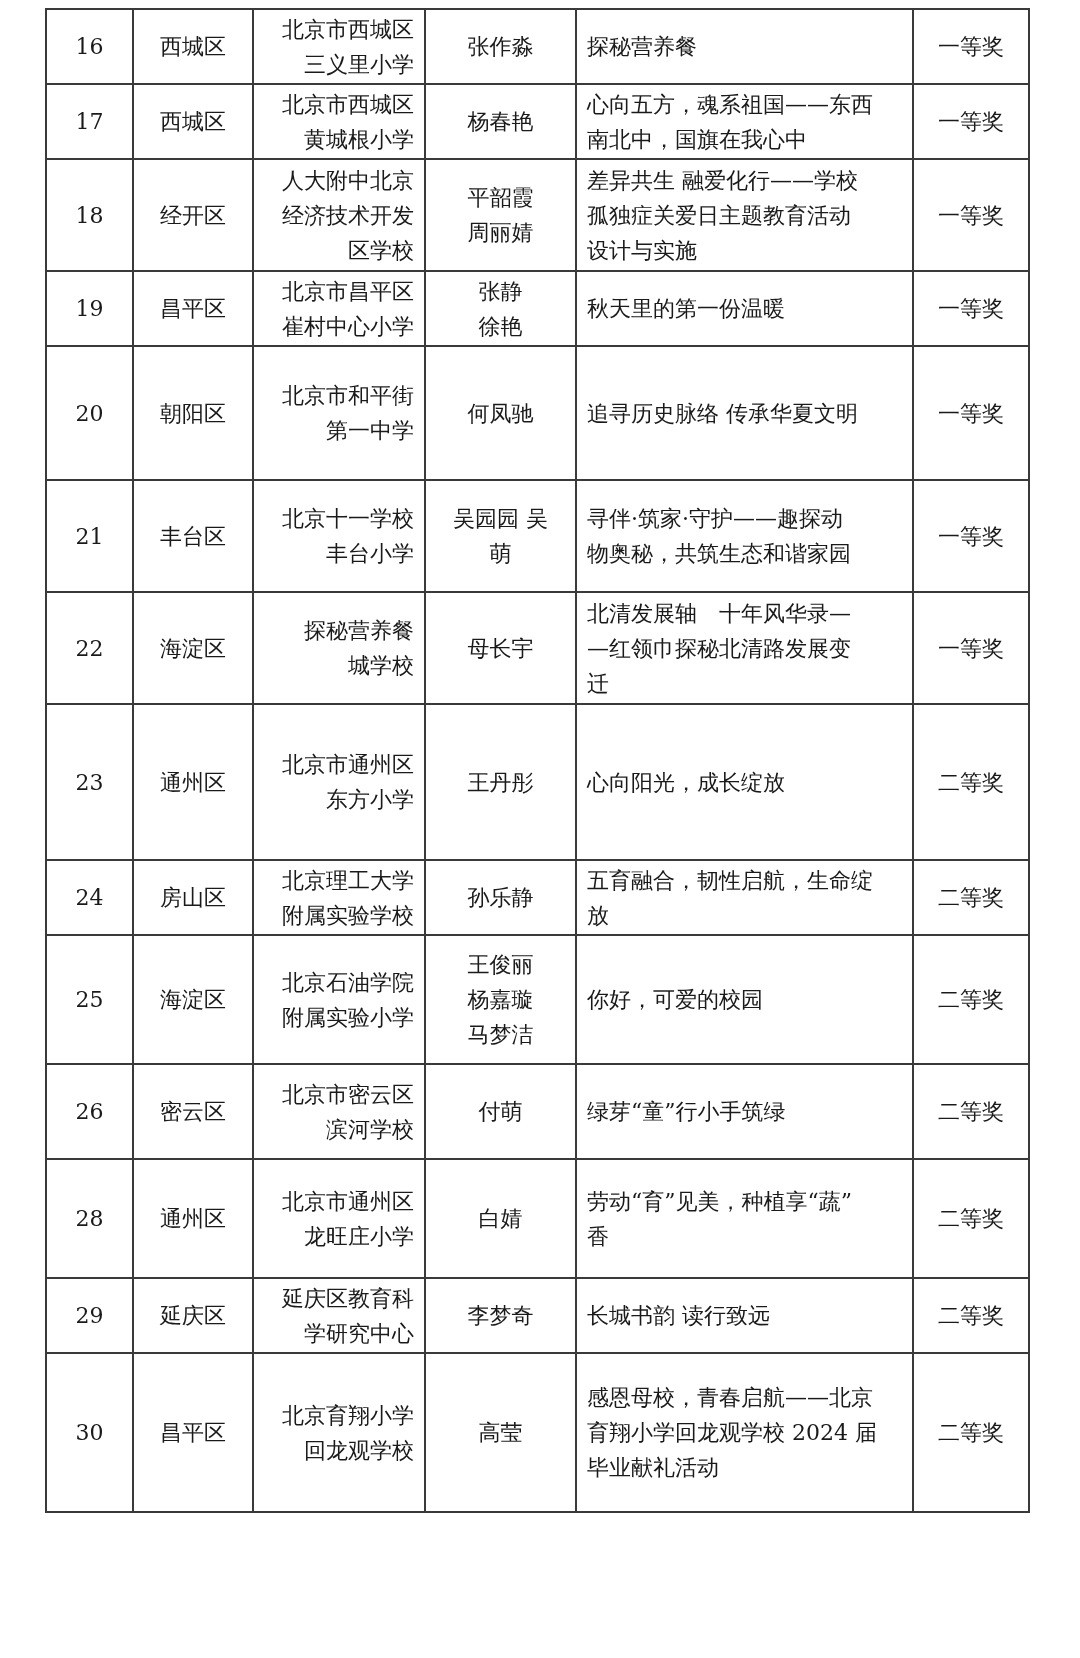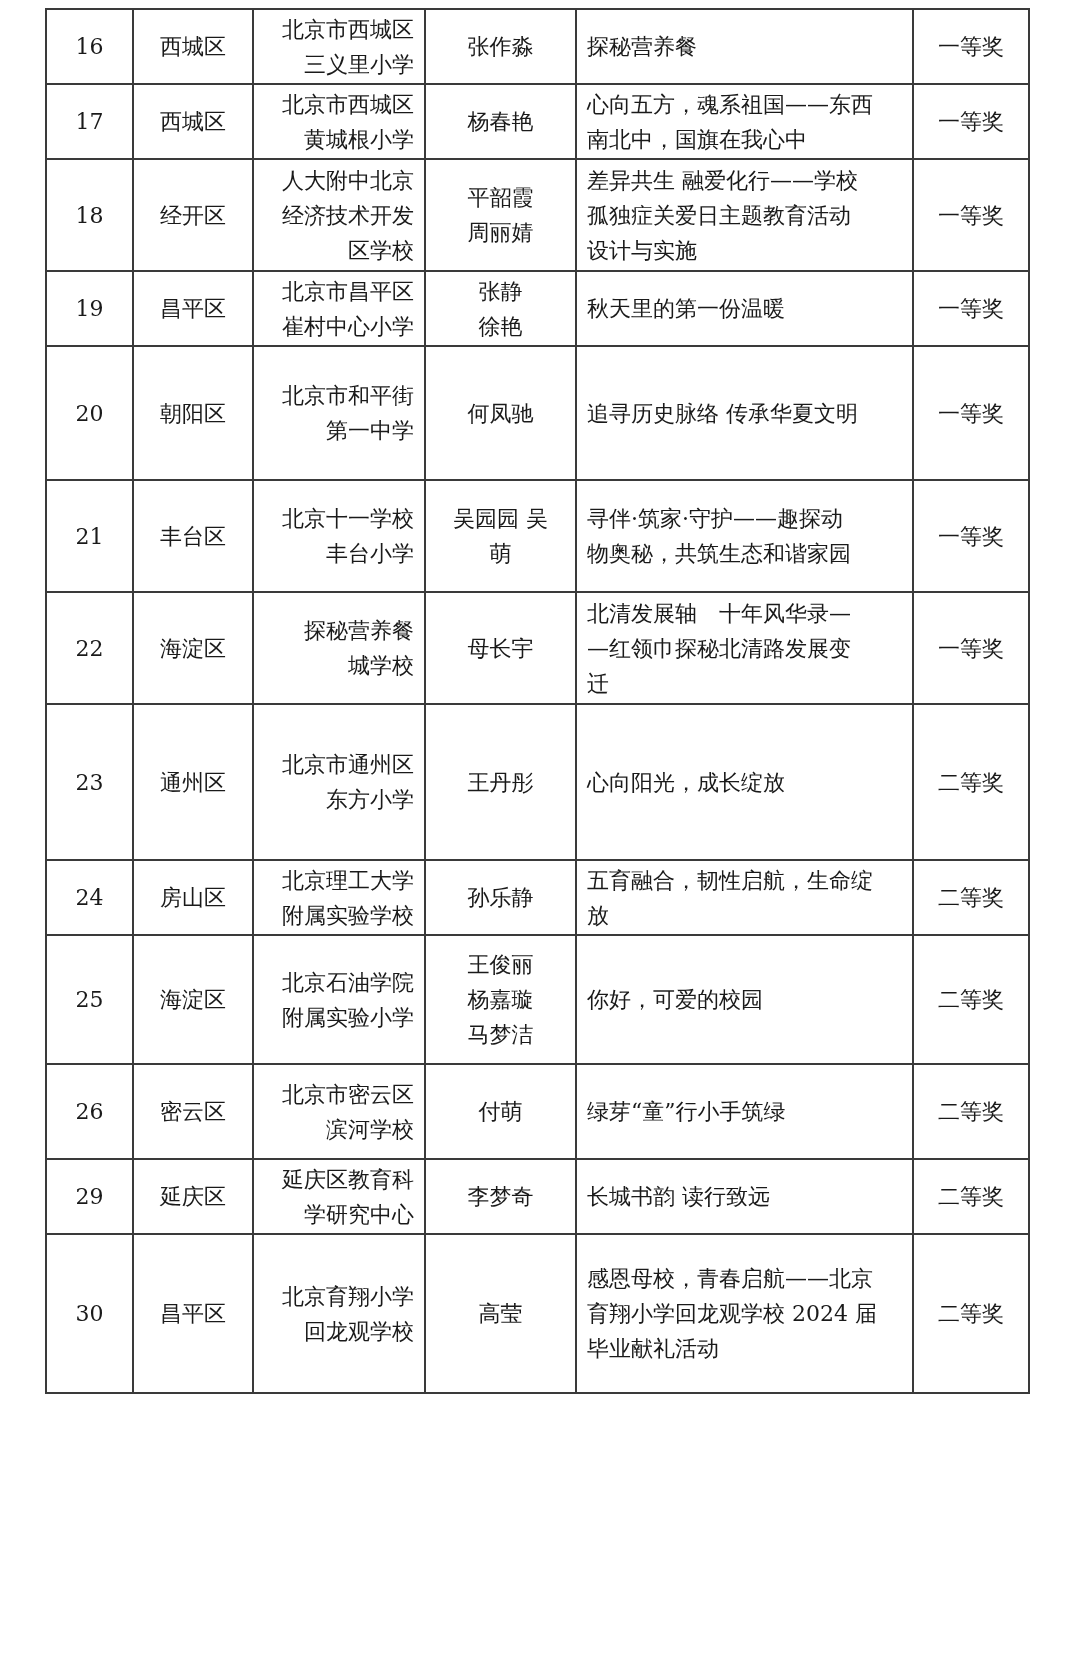--- a/index.html
+++ b/index.html
@@ -201,20 +201,36 @@
           <span class="line">滨河学校</span>
         </td>
     <td class="c-teacher">
           <span class="line">付萌</span>
         </td>
     <td class="c-title">
           <span class="line">绿芽“童”行小手筑绿</span>
         </td>
     <td class="c-award">二等奖</td>
   </tr>
+      <tr style="height: 119px;">
+    <td class="c-no">28</td>
+    <td class="c-district">通州区</td>
+    <td class="c-school">
+          <span class="line">北京市通州区</span>
+          <span class="line">龙旺庄小学</span>
+        </td>
+    <td class="c-teacher">
+          <span class="line">白婧</span>
+        </td>
+    <td class="c-title">
+          <span class="line">劳动“育”见美，种植享“蔬”</span>
+          <span class="line">香</span>
+        </td>
+    <td class="c-award">二等奖</td>
+  </tr>
       <tr style="height: 75px; margin-left: 40px;">
     <td class="c-no">29</td>
     <td class="c-district">延庆区</td>
     <td class="c-school">
           <span class="line">延庆区教育科</span>
           <span class="line">学研究中心</span>
         </td>
     <td class="c-teacher">
           <span class="line">李梦奇</span>
         </td>

